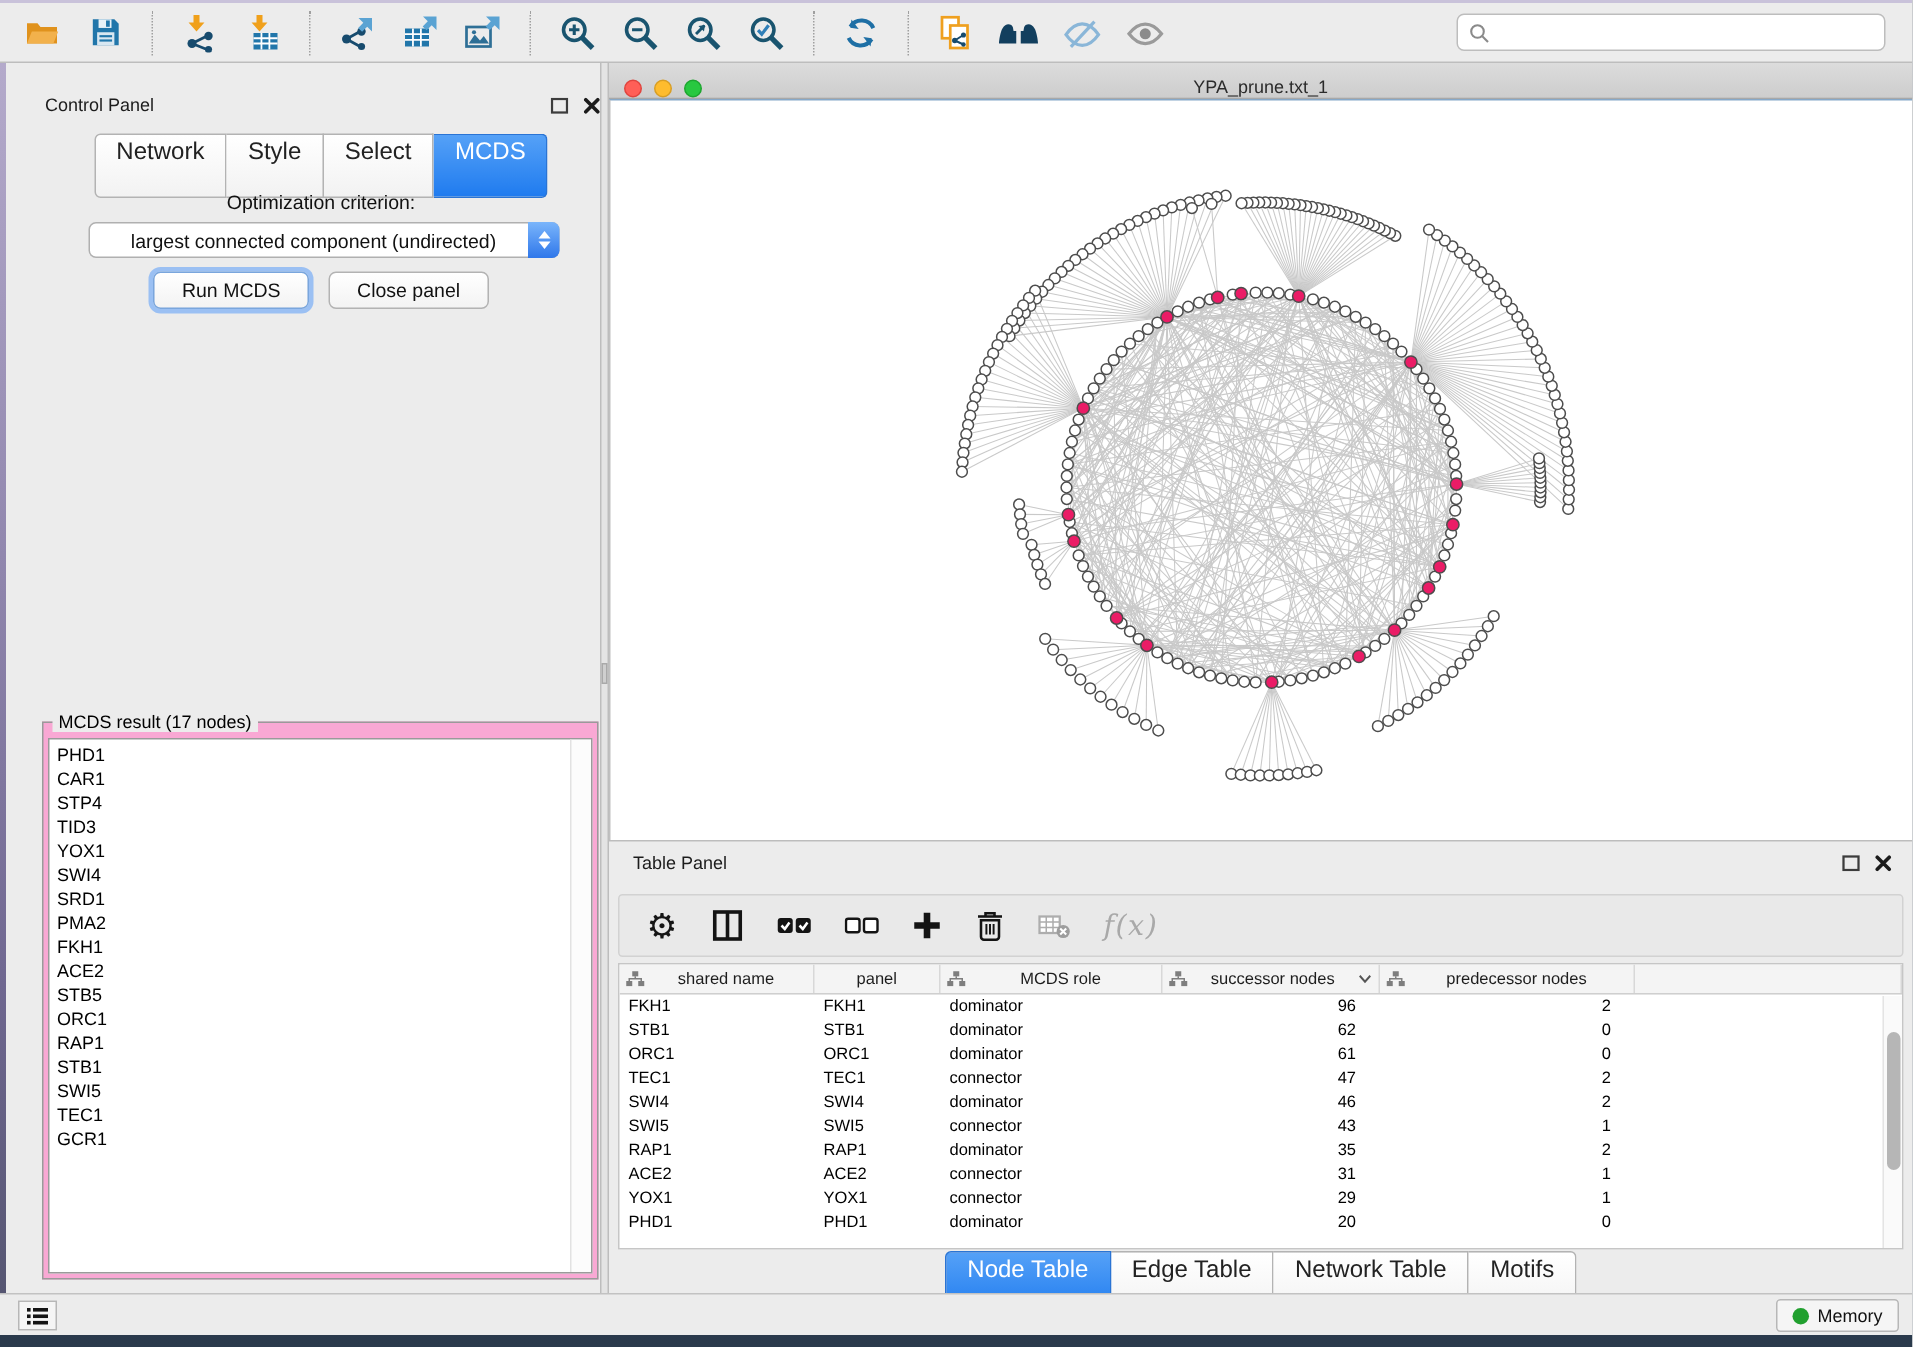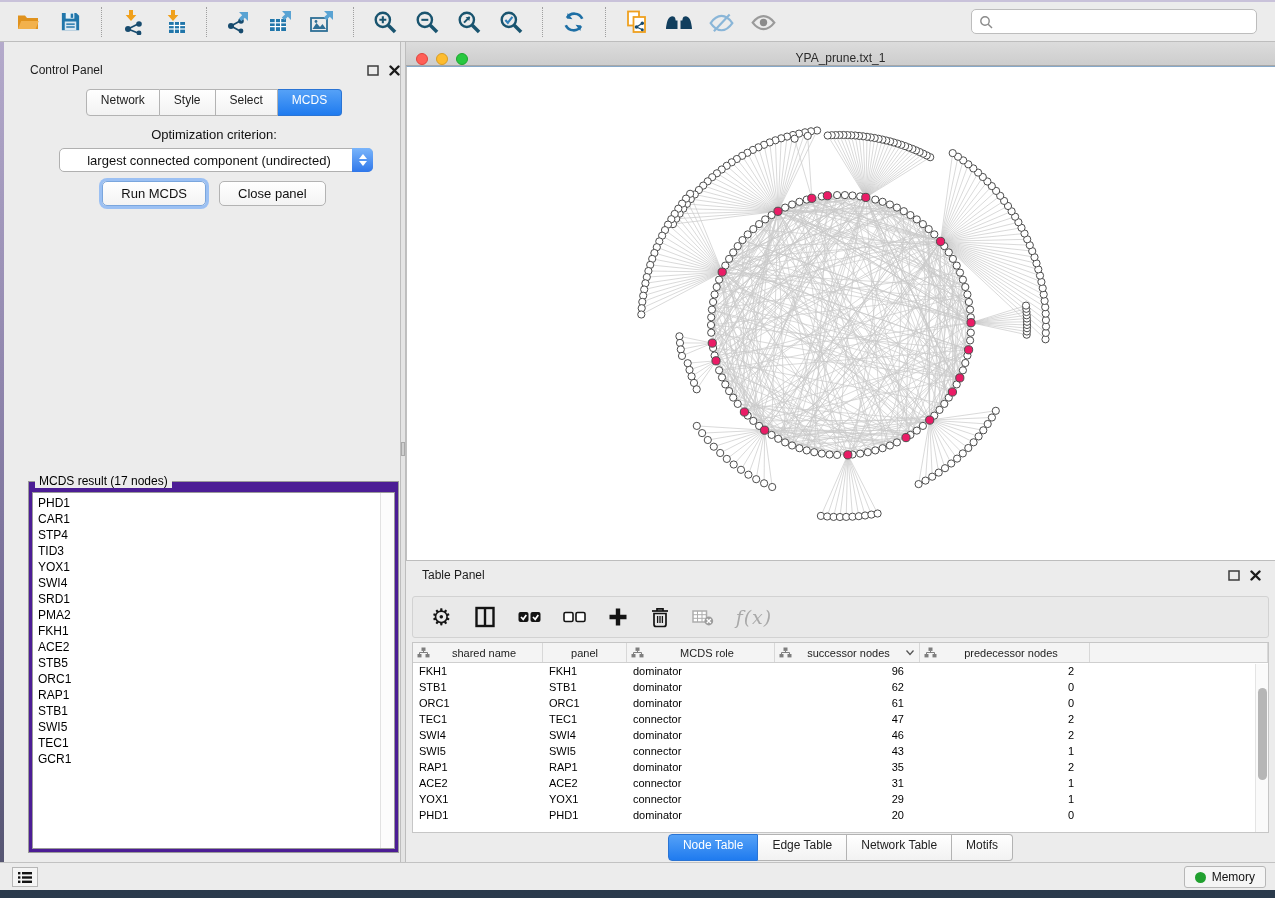--- a/index.html
+++ b/index.html
@@ -21,38 +21,38 @@
   .left-sliver { position:absolute; left:0; top:42px; width:4px; height:820px;
                  background:linear-gradient(#b4aacb,#9187ae 40%,#6f6790 75%,#565672); z-index:5; }
 
   
   .control-panel { position:absolute; left:14px; top:42px; width:400px; height:820px; background:#ececec;margin-top:14px; }
   .panel-titlebar { position:absolute; left:0; top:0; width:100%; height:28px; display:flex; align-items:center; padding:0 14px 0 16px; }
   .panel-title { font-size:12px; color:#1c1c1c; }
   .panel-winbtns { margin-left:auto; display:flex; gap:10px; align-items:center; }
   .tabs-row { position:absolute; top:33px; left:0; width:100%; display:flex; justify-content:center; }
   .tabgroup { display:flex; }
-  .tab { font-size:12px; color:#222; background:linear-gradient(#ffffff,#f2f2f2); border:1px solid #b3b3b3; border-left:none;
-         padding:3px 14px 8px; cursor:default; }
+  .tab { font-size:16px; color:#222; background:linear-gradient(#ffffff,#f2f2f2); border:1px solid #b3b3b3; border-left:none;
+         padding:3px 14px 20px; cursor:default; }
   .tab:first-child { border-left:1px solid #b3b3b3; border-radius:4px 0 0 4px; }
   .tab:last-child { border-radius:0 4px 4px 0; }
   .tab.sel { background:linear-gradient(#55a1f7,#1f7bef); color:#fff; border-color:#2a74d4; }
   .opt-label { position:absolute; top:71px; width:100%; text-align:center; font-size:13px; color:#111; }
   .combo { position:absolute; top:92px; left:45px; width:314px; height:24px; background:#fff; border:1px solid #b0b0b0;
            border-radius:5px; display:flex; align-items:center; }
   .combo-text { flex:1; font-size:13px; color:#111; text-align:center; padding-left:6px; white-space:nowrap; overflow:hidden; }
   .combo-stepper { width:21px; height:24px; margin:-1px -1px -1px 0; border-radius:0 5px 5px 0;
                    background:linear-gradient(#7ab5fb,#2f77ea); display:flex; flex-direction:column; align-items:center; justify-content:center; gap:2px; }
   .arr-up { width:0; height:0; border-left:4px solid transparent; border-right:4px solid transparent; border-bottom:5px solid #fff; }
   .arr-dn { width:0; height:0; border-left:4px solid transparent; border-right:4px solid transparent; border-top:5px solid #fff; }
   .btn-row { position:absolute; top:125px; width:100%; display:flex; justify-content:center; gap:13px; }
   .pbtn { font-size:13px; color:#111; background:linear-gradient(#ffffff,#f3f3f3); border:1px solid #b3b3b3; border-radius:5px;
           padding:4px 18px; }
   .pbtn.focusring { box-shadow:0 0 0 3px rgba(90,156,250,.55); border-color:#7aa6dd; }
-  .result-box { position:absolute; top:425px; left:14px; width:371px; height:372px; border:1px solid #9a9a9a; background:#4c1d95; }
+  .result-box { position:absolute; top:425px; left:14px; width:371px; height:372px; border:1px solid #9a9a9a; background:#f9a8d4; }
   .result-legend { position:absolute; top:-8px; left:6px; background:#ececec; padding:0 4px; font-size:12px; color:#000; }
   .result-list { position:absolute; left:3px; right:3px; top:10px; bottom:3px; background:#fff; border:1px solid #9a9a9a; overflow:hidden; }
   .result-items { position:absolute; left:0; top:2px; right:14px; bottom:0; }
   .result-item { font-size:12px; color:#000; line-height:16px; padding-left:5px; }
   .result-scroll { position:absolute; right:0; top:0; bottom:0; width:14px; background:#fcfcfc; border-left:1px solid #e2e2e2; }
 
   
   .vdivider { position:absolute; left:400px; top:42px; width:6px; height:820px; background:#e4e4e4;
               border-left:1px solid #bdbdbd; border-right:1px solid #bdbdbd; }
   .vdivider .grip { position:absolute; top:400px; left:0px; width:4px; height:14px; background:#cfcfcf; border:1px solid #a9a9a9; }

